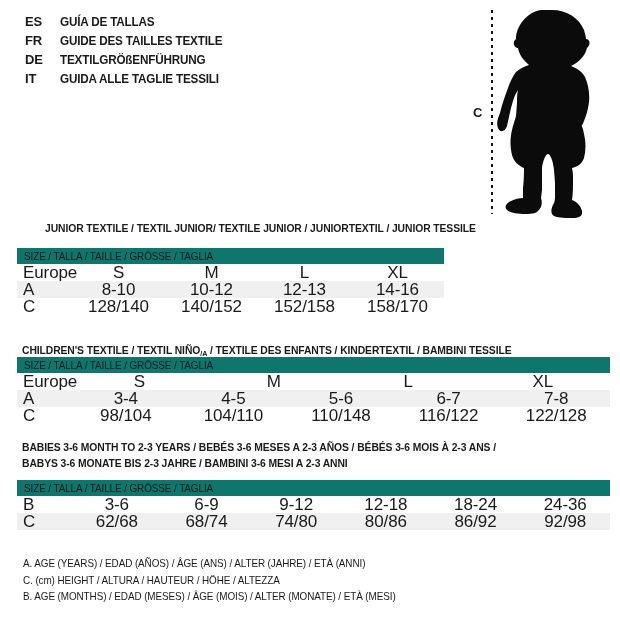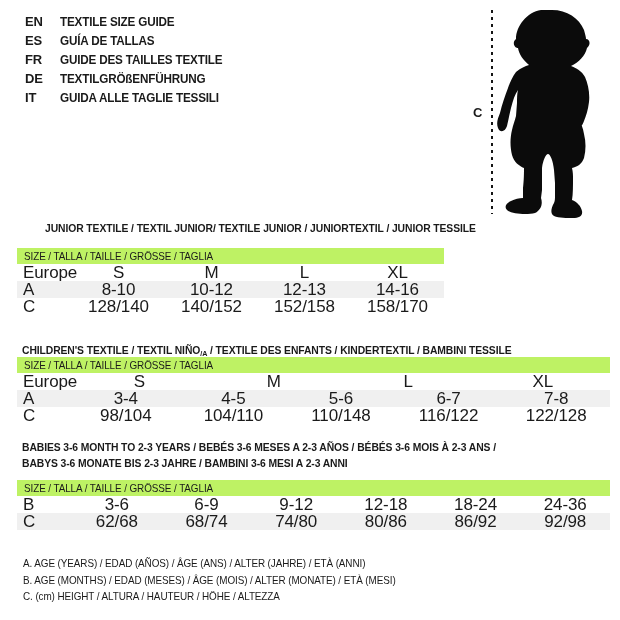--- a/index.html
+++ b/index.html
@@ -19,40 +19,36 @@
 
   
   .measure-line{left:491px;top:10px;width:2px;height:204px;
     background:repeating-linear-gradient(to bottom,#151515 0 3px,transparent 3px 7px);}
   .measure-label{left:473px;top:105px;font-weight:bold;font-size:13px;}
   .silhouette{left:495px;top:8px;}
 
   
   .sec-title{font-weight:bold;font-size:11.5px;letter-spacing:-0.1px;line-height:15.5px;}
   .tbl{left:17px;}
-  .t-bar{height:16px;line-height:16px;background:#bef264;padding-left:7px;
+  .t-bar{height:16px;line-height:16px;background:#0f766e;padding-left:7px;
     font-size:11px;letter-spacing:-0.1px;overflow:hidden;}
   .t-row{display:flex;height:17px;line-height:17px;font-size:17px;letter-spacing:-0.1px;}
   .t-row.shaded{background:#f0f0f0;}
   .t-label{width:55px;padding-left:6px;box-sizing:border-box;text-align:left;}
   .t-cell{flex:1;text-align:center;}
   sub.small{font-size:8px;vertical-align:-2px;}
 
   
   .footnotes{left:23px;top:555px;}
   .footnote{font-weight:normal;font-size:11px;line-height:16.5px;letter-spacing:-0.1px;}
 </style>
 </head>
 <body>
 
 <div class="abs langs">
-  <div class="lang-row">
-    <span class="lang-code">EN</span>
-    <span class="cond">TEXTILE SIZE GUIDE</span>
-  </div>
   <div class="lang-row">
     <span class="lang-code">ES</span>
     <span class="cond">GUÍA DE TALLAS</span>
   </div>
   <div class="lang-row">
     <span class="lang-code">FR</span>
     <span class="cond">GUIDE DES TAILLES TEXTILE</span>
   </div>
   <div class="lang-row">
     <span class="lang-code">DE</span>
@@ -173,15 +169,15 @@
     <span class="t-cell">68/74</span>
     <span class="t-cell">74/80</span>
     <span class="t-cell">80/86</span>
     <span class="t-cell">86/92</span>
     <span class="t-cell">92/98</span>
   </div>
 </div>
 
 <div class="abs footnotes">
   <div class="footnote"><span class="cond">A. AGE (YEARS) / EDAD (AÑOS) / ÂGE (ANS) / ALTER (JAHRE) / ETÀ (ANNI)</span></div>
+  <div class="footnote"><span class="cond">C. (cm) HEIGHT / ALTURA / HAUTEUR / HÖHE / ALTEZZA</span></div>
   <div class="footnote"><span class="cond">B. AGE (MONTHS) / EDAD (MESES) / ÂGE (MOIS) / ALTER (MONATE) / ETÀ (MESI)</span></div>
-  <div class="footnote"><span class="cond">C. (cm) HEIGHT / ALTURA / HAUTEUR / HÖHE / ALTEZZA</span></div>
 </div>
 
 </body></html>

